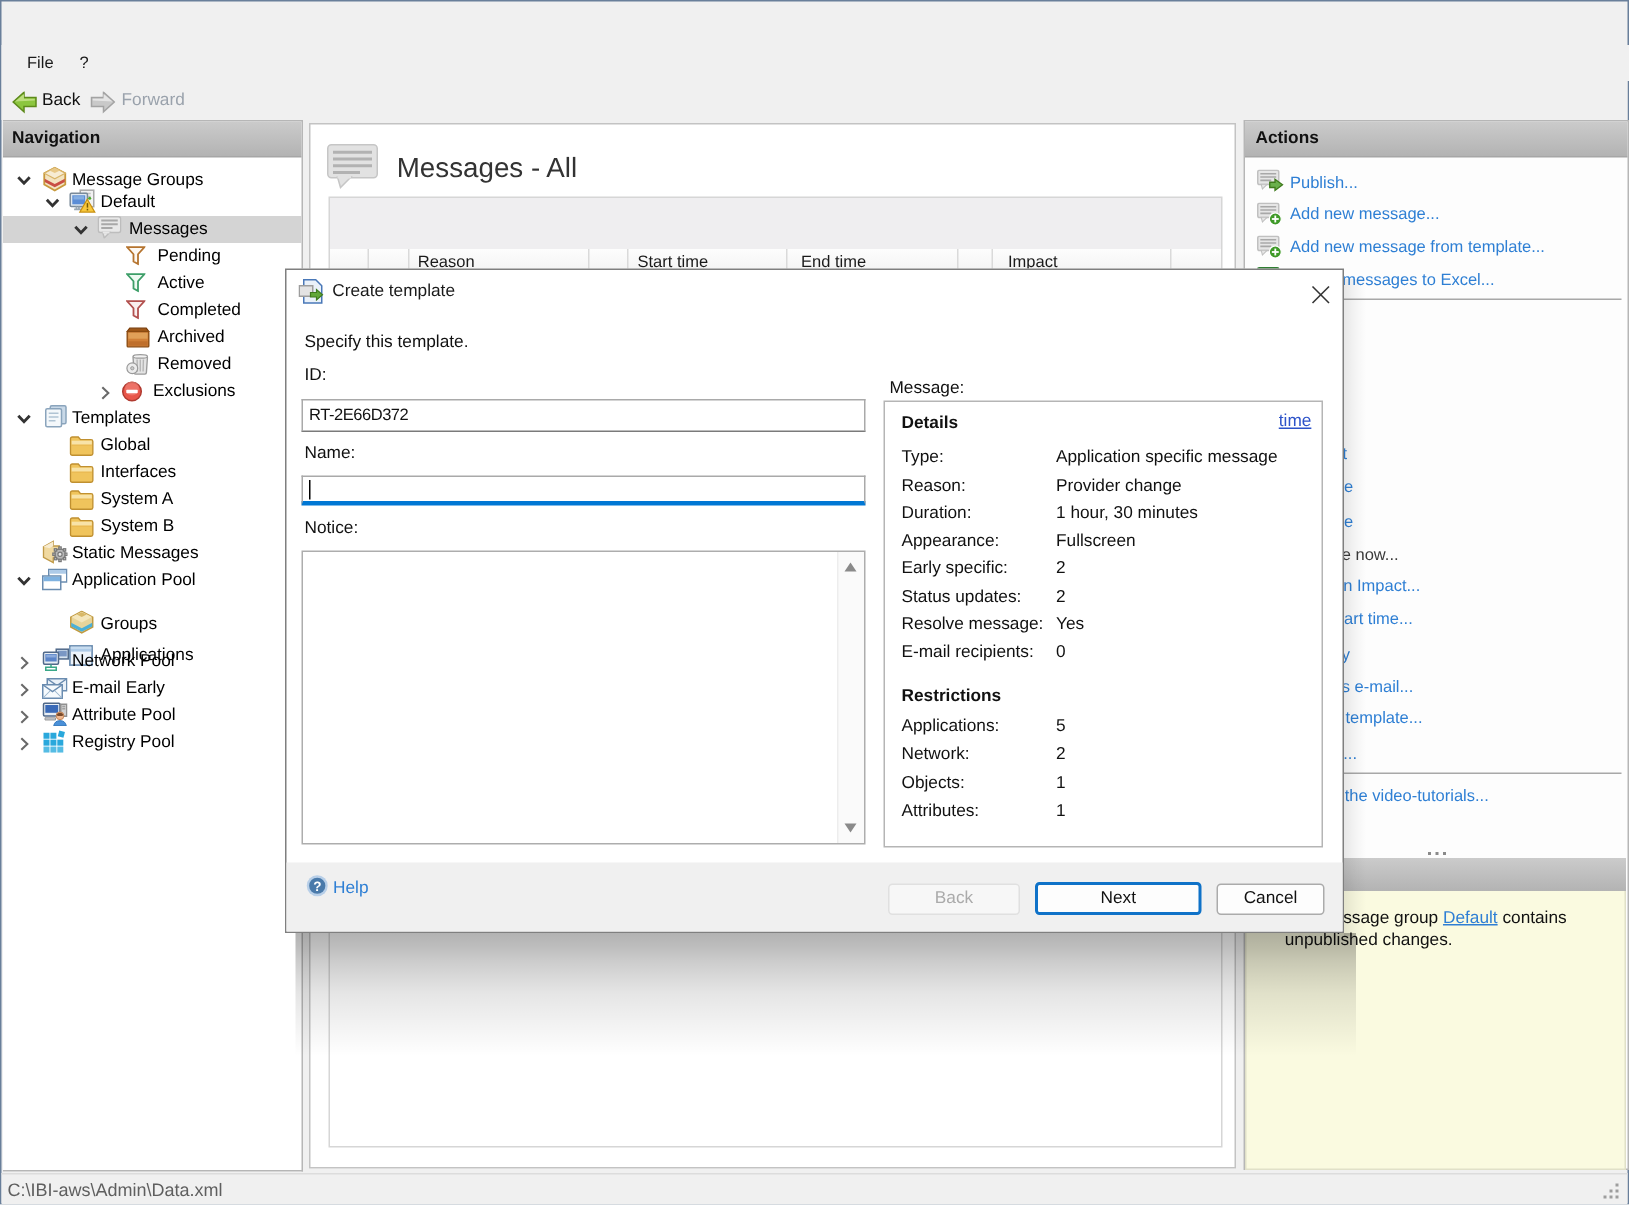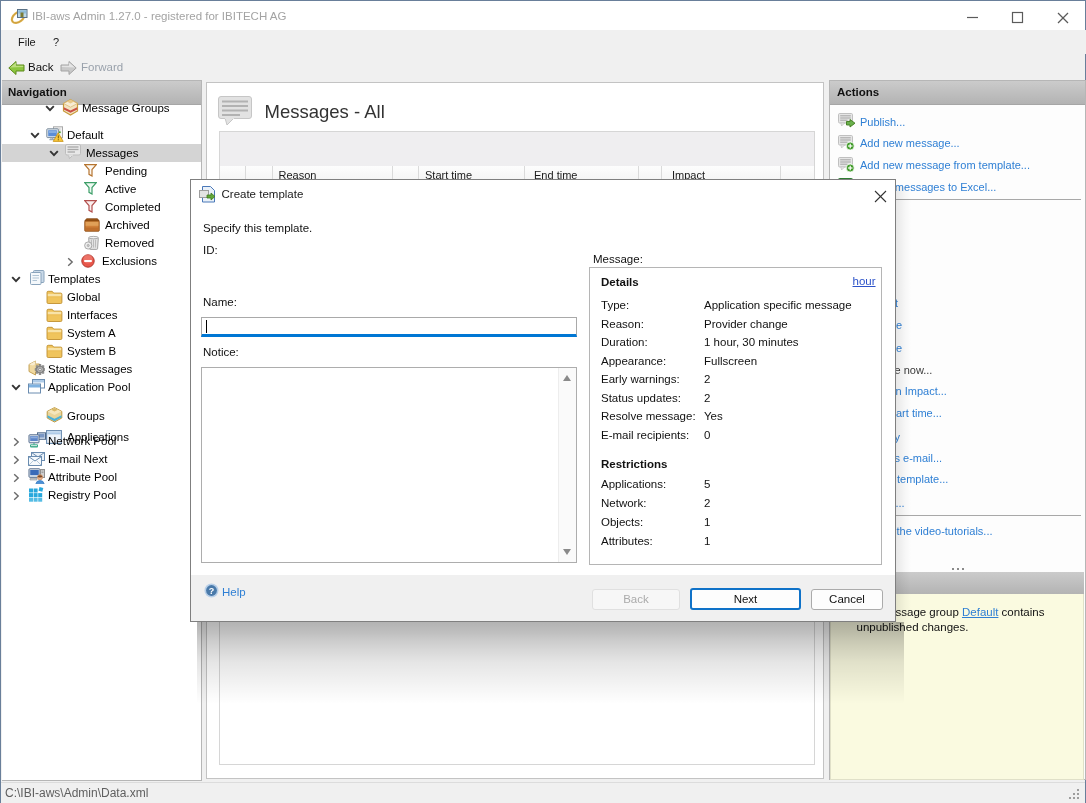--- a/index.html
+++ b/index.html
@@ -36,36 +36,20 @@
 #dialog .lbl{position:absolute;font-size:11.5px;color:#111;white-space:nowrap;}
 #dlg-footer{position:absolute;left:0;bottom:0;width:100%;height:46px;background:#f0f0f0;}
 .btn{position:absolute;font-size:11.5px;text-align:center;border-radius:3px;}
 .link{color:#2e7fd4;}
 .alink{position:absolute;font-size:11px;color:#2e7fd4;white-space:nowrap;}
 </style>
 </head>
 <body>
 <div id="win">
 
-  <div id="titlebar">
-    <svg class="abs" style="left:9px;top:5px" width="19" height="19" viewBox="0 0 19 19">
-      <ellipse cx="8.2" cy="11.2" rx="7.2" ry="4.6" transform="rotate(-38 8.2 11.2)" fill="none" stroke="#e0b452" stroke-width="2.3"></ellipse>
-      <ellipse cx="8.2" cy="11.2" rx="7.2" ry="4.6" transform="rotate(-38 8.2 11.2)" fill="none" stroke="#b98a28" stroke-width="0.7" opacity="0.7"></ellipse>
-      <rect x="7.5" y="3.5" width="9.5" height="8" fill="#bcd8e8" stroke="#5a7186" stroke-width="1"></rect>
-      <rect x="8.3" y="4.3" width="7.9" height="3.2" fill="#90bcd8"></rect>
-      <rect x="10.5" y="6.5" width="3" height="4.5" fill="#7a7a34"></rect>
-    </svg>
-    <span id="title-text">IBI-aws Admin 1.27.0 - registered for IBITECH AG</span>
-    <svg class="abs" style="left:962px;top:0" width="120" height="29" viewBox="0 0 120 29">
-      <line x1="4" y1="16.5" x2="15" y2="16.5" stroke="#5b5b5b" stroke-width="1.2"></line>
-      <rect x="49.5" y="11.5" width="10" height="10" fill="none" stroke="#5b5b5b" stroke-width="1.2"></rect>
-      <line x1="95" y1="12" x2="105" y2="22" stroke="#5b5b5b" stroke-width="1.2"></line>
-      <line x1="105" y1="12" x2="95" y2="22" stroke="#5b5b5b" stroke-width="1.2"></line>
-    </svg>
-  </div>
 
   <div id="menubar">
       <span style="left:17px">File</span>
       <span style="left:52px">?</span>
     </div>
 
   <div id="toolbar">
     <svg class="abs" style="left:7px;top:7px" width="17" height="15" viewBox="0 0 17 15">
       <polygon points="8,0.5 8,4 16,4 16,10 8,10 8,13.5 0.8,7" fill="#8cc63f" stroke="#5d8a1a" stroke-width="1"></polygon>
       <polygon points="8,1.6 8,4.8 15.2,4.8 15.2,6 2,6.6" fill="#c2e086" opacity="0.9"></polygon>
@@ -76,21 +60,21 @@
       <polygon points="9,1.6 9,4.8 1.8,4.8 1.8,6 15,6.6" fill="#e8e8e8" opacity="0.9"></polygon>
     </svg>
     <span class="abs" style="left:80px;top:7px;font-size:11.5px;color:#9aa2ac">Forward</span>
   </div>
 
   <div id="nav">
     <div id="nav-head" class="panel-head">
         <b>Navigation</b>
       </div>
     <div id="tree">
-<div class="trow" style="top:18px;margin-left:34px;">
+<div class="trow" style="top:30px;">
           <svg class="arr" width="10" height="9" viewBox="0 0 10 9" style="left:9px">
             <polyline points="1.2,2.2 5,6.2 8.8,2.2" fill="none" stroke="#333" stroke-width="1.9"></polyline>
           </svg>
           <svg class="ico" width="17" height="17" viewBox="0 0 17 17" style="left:25.5px">
 <polygon points="8.5,0.8 15.5,4.5 15.5,12 8.5,16 1.5,12 1.5,4.5" fill="#f3e3c0" stroke="#c89a3c" stroke-width="1.2"></polygon>
 <polygon points="8.5,0.8 15.5,4.5 8.5,8.2 1.5,4.5" fill="#f7ecd4" stroke="#d8b468" stroke-width="0.7"></polygon>
 <polygon points="1.8,8.2 8.5,11.6 15.2,8.2 15.2,10.4 8.5,13.8 1.8,10.4" fill="#c94f44"></polygon>
 <polygon points="5,2.6 8.5,1 12,2.6 8.5,4.4" fill="#e8c888"></polygon>
 </svg>
           <span class="lbl" style="left:46px">Message Groups</span>
@@ -289,21 +273,21 @@
           <svg class="arr" width="9" height="10" viewBox="0 0 9 10" style="left:10px">
             <polyline points="2.2,1.2 6.2,5 2.2,8.8" fill="none" stroke="#6a6a6a" stroke-width="1.4"></polyline>
           </svg>
           <svg class="ico" width="17" height="14" viewBox="0 0 17 14" style="left:25.5px;top:2px">
 <rect x="3.5" y="0.5" width="13" height="8" fill="#eaf1f8" stroke="#6a8cb0"></rect>
 <path d="M3.5 0.5 l6.5 4.5 6.5-4.5" fill="none" stroke="#6a8cb0"></path>
 <rect x="0.5" y="4.5" width="13" height="9" fill="#f6fafd" stroke="#6a8cb0"></rect>
 <path d="M0.5 4.5 l6.5 4.5 6.5-4.5" fill="none" stroke="#6a8cb0"></path>
 <path d="M0.5 13.5 l5-5 M13.5 13.5 l-5-5" fill="none" stroke="#9ab4cc" stroke-width="0.7"></path>
 </svg>
-          <span class="lbl" style="left:46px">E-mail Next</span>
+          <span class="lbl" style="left:46px">E-mail Early</span>
         </div>
 <div class="trow" style="top:387px;">
           <svg class="arr" width="9" height="10" viewBox="0 0 9 10" style="left:10px">
             <polyline points="2.2,1.2 6.2,5 2.2,8.8" fill="none" stroke="#6a6a6a" stroke-width="1.4"></polyline>
           </svg>
           <svg class="ico" width="17" height="16" viewBox="0 0 17 16" style="left:25.5px">
 <rect x="1" y="0.8" width="11" height="8.5" rx="0.8" fill="#e8eef4" stroke="#50698a"></rect>
 <rect x="2.2" y="2" width="8.6" height="5.2" fill="#3a6ab8"></rect>
 <rect x="12.5" y="1.5" width="4" height="8" fill="#d0d0d0" stroke="#909090"></rect>
 <line x1="13.5" y1="3" x2="15.5" y2="3" stroke="#a0a0a0"></line>
@@ -470,45 +454,48 @@
     </svg>
     <span class="abs" style="left:30.5px;top:8px;font-size:11.5px;color:#1a1a1a">Create template</span>
     <svg class="abs" style="left:683px;top:10px" width="13" height="13" viewBox="0 0 13 13">
       <line x1="1" y1="1" x2="12" y2="12" stroke="#333" stroke-width="1.1"></line>
       <line x1="12" y1="1" x2="1" y2="12" stroke="#333" stroke-width="1.1"></line>
     </svg>
 
     <span class="lbl" style="left:12px;top:42px">Specify this template.</span>
 
     <span class="lbl" style="left:12px;top:64px">ID:</span>
+    <div class="abs" style="box-sizing:border-box;left:10px;top:86px;width:376px;height:22px;border:1px solid #a9a9a9;border-bottom-color:#7a7a7a;background:#fff">
+      <span class="abs" style="left:4px;top:4px;font-size:11px;letter-spacing:-0.3px;color:#111">RT-2E66D372</span>
+    </div>
     <span class="lbl" style="left:12px;top:116px">Name:</span>
     <div class="abs" style="box-sizing:border-box;left:10px;top:137px;width:376px;height:20px;border:1px solid #a9a9a9;border-bottom:3px solid #0077d4;background:#fff">
       <i class="abs" style="left:4px;top:2px;width:1px;height:13px;background:#000"></i>
     </div>
     <span class="lbl" style="left:12px;top:166px">Notice:</span>
     <div class="abs" style="box-sizing:border-box;left:10px;top:187px;width:376px;height:196px;border:1px solid #adadad;background:#fff">
       <div class="abs" style="right:0;top:0;width:17px;height:100%;background:#fafafa;border-left:1px solid #ededed">
         <i class="abs" style="left:4px;top:7px;width:0;height:0;border-left:4.5px solid transparent;border-right:4.5px solid transparent;border-bottom:6px solid #8a8a8a"></i>
         <i class="abs" style="left:4px;bottom:7px;width:0;height:0;border-left:4.5px solid transparent;border-right:4.5px solid transparent;border-top:6px solid #8a8a8a"></i>
       </div>
     </div>
 
     <span class="lbl" style="left:402px;top:73px">Message:</span>
     <div class="abs" style="box-sizing:border-box;left:397.5px;top:87px;width:293px;height:298px;border:1px solid #b5b5b5;background:#fff;font-size:11.5px;color:#111">
       <b class="abs" style="left:11.5px;top:8px;font-size:11.5px">Details</b>
-<a class="abs link" style="left:263px;top:7px;font-size:11.5px;text-decoration:underline;color:#2d53c9">hour</a>
+<a class="abs link" style="left:263px;top:7px;font-size:11.5px;text-decoration:underline;color:#2d53c9">time</a>
 <span class="abs" style="left:11.5px;top:31px">Type:</span>
         <span class="abs" style="left:114.5px;top:31px">Application specific message</span>
 <span class="abs" style="left:11.5px;top:49.5px">Reason:</span>
         <span class="abs" style="left:114.5px;top:49.5px">Provider change</span>
 <span class="abs" style="left:11.5px;top:68px">Duration:</span>
         <span class="abs" style="left:114.5px;top:68px">1 hour, 30 minutes</span>
 <span class="abs" style="left:11.5px;top:86.5px">Appearance:</span>
         <span class="abs" style="left:114.5px;top:86.5px">Fullscreen</span>
-<span class="abs" style="left:11.5px;top:105px">Early warnings:</span>
+<span class="abs" style="left:11.5px;top:105px">Early specific:</span>
         <span class="abs" style="left:114.5px;top:105px">2</span>
 <span class="abs" style="left:11.5px;top:123.5px">Status updates:</span>
         <span class="abs" style="left:114.5px;top:123.5px">2</span>
 <span class="abs" style="left:11.5px;top:142px">Resolve message:</span>
         <span class="abs" style="left:114.5px;top:142px">Yes</span>
 <span class="abs" style="left:11.5px;top:160.5px">E-mail recipients:</span>
         <span class="abs" style="left:114.5px;top:160.5px">0</span>
 <b class="abs" style="left:11.5px;top:190px;font-size:11.5px">Restrictions</b>
 <span class="abs" style="left:11.5px;top:210px">Applications:</span>
         <span class="abs" style="left:114.5px;top:210px">5</span>

